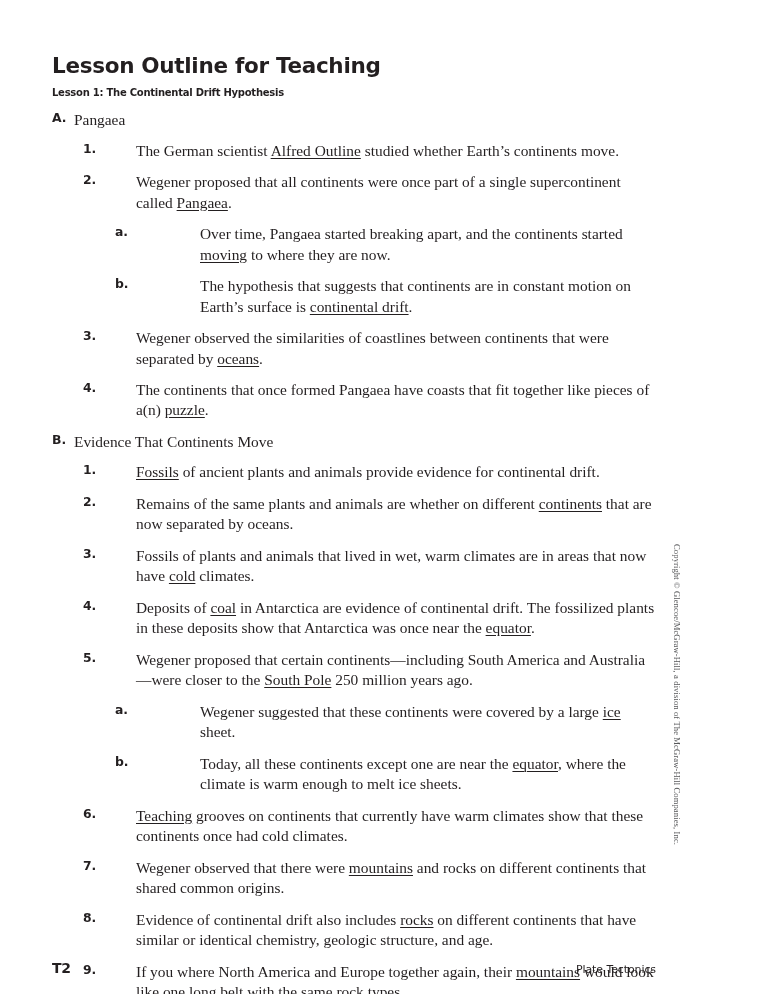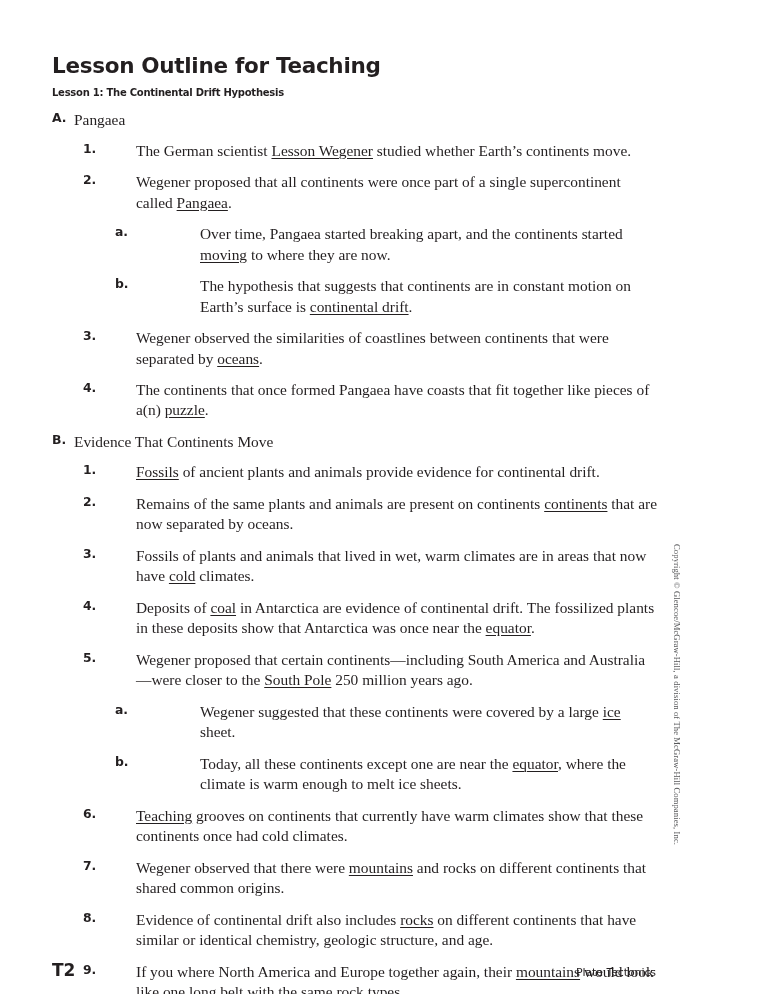--- a/index.html
+++ b/index.html
@@ -112,21 +112,21 @@
     top: 944px;
     width: 604px;
     display: flex;
     justify-content: space-between;
     align-items: baseline;
     font-family: "DejaVu Sans", sans-serif;
     color: #231f20;
   }
   .footer .page-num {
     font-weight: bold;
-    font-size: 17px;
+    font-size: 14px;
     letter-spacing: -0.2px;
   }
   .footer .chapter {
     font-weight: normal;
     font-size: 11px;
     letter-spacing: -0.1px;
   }
 </style>
 </head>
 <body>
@@ -136,21 +136,21 @@
   <div class="content">
     <h1 class="title">Lesson Outline for Teaching</h1>
     <h2 class="subtitle">Lesson 1: The Continental Drift Hypothesis</h2>
     <div id="outline-root">
         <div class="row lvl-alpha">
           <span class="marker">A.</span>
           <span class="text"><span>Pangaea</span></span>
         </div>
         <div class="row lvl-num">
           <span class="marker">1.</span>
-          <span class="text"><span>The German scientist </span><span class="blank">Lesson Wegener</span><span> studied whether Earth’s continents move.</span></span>
+          <span class="text"><span>The German scientist </span><span class="blank">Alfred Outline</span><span> studied whether Earth’s continents move.</span></span>
         </div>
         <div class="row lvl-num">
           <span class="marker">2.</span>
           <span class="text"><span>Wegener proposed that all continents were once part of a single supercontinent called </span><span class="blank">Pangaea</span><span>.</span></span>
         </div>
         <div class="row lvl-low">
           <span class="marker">a.</span>
           <span class="text"><span>Over time, Pangaea started breaking apart, and the continents started </span><span class="blank">moving</span><span> to where they are now.</span></span>
         </div>
         <div class="row lvl-low">
@@ -168,21 +168,21 @@
         <div class="row lvl-alpha">
           <span class="marker">B.</span>
           <span class="text"><span>Evidence That Continents Move</span></span>
         </div>
         <div class="row lvl-num">
           <span class="marker">1.</span>
           <span class="text"><span class="blank">Fossils</span><span> of ancient plants and animals provide evidence for continental drift.</span></span>
         </div>
         <div class="row lvl-num">
           <span class="marker">2.</span>
-          <span class="text"><span>Remains of the same plants and animals are present on continents </span><span class="blank">continents</span><span> that are now separated by oceans.</span></span>
+          <span class="text"><span>Remains of the same plants and animals are whether on different </span><span class="blank">continents</span><span> that are now separated by oceans.</span></span>
         </div>
         <div class="row lvl-num">
           <span class="marker">3.</span>
           <span class="text"><span>Fossils of plants and animals that lived in wet, warm climates are in areas that now have </span><span class="blank">cold</span><span> climates.</span></span>
         </div>
         <div class="row lvl-num">
           <span class="marker">4.</span>
           <span class="text"><span>Deposits of </span><span class="blank">coal</span><span> in Antarctica are evidence of continental drift. The fossilized plants in these deposits show that Antarctica was once near the </span><span class="blank">equator</span><span>.</span></span>
         </div>
         <div class="row lvl-num">

